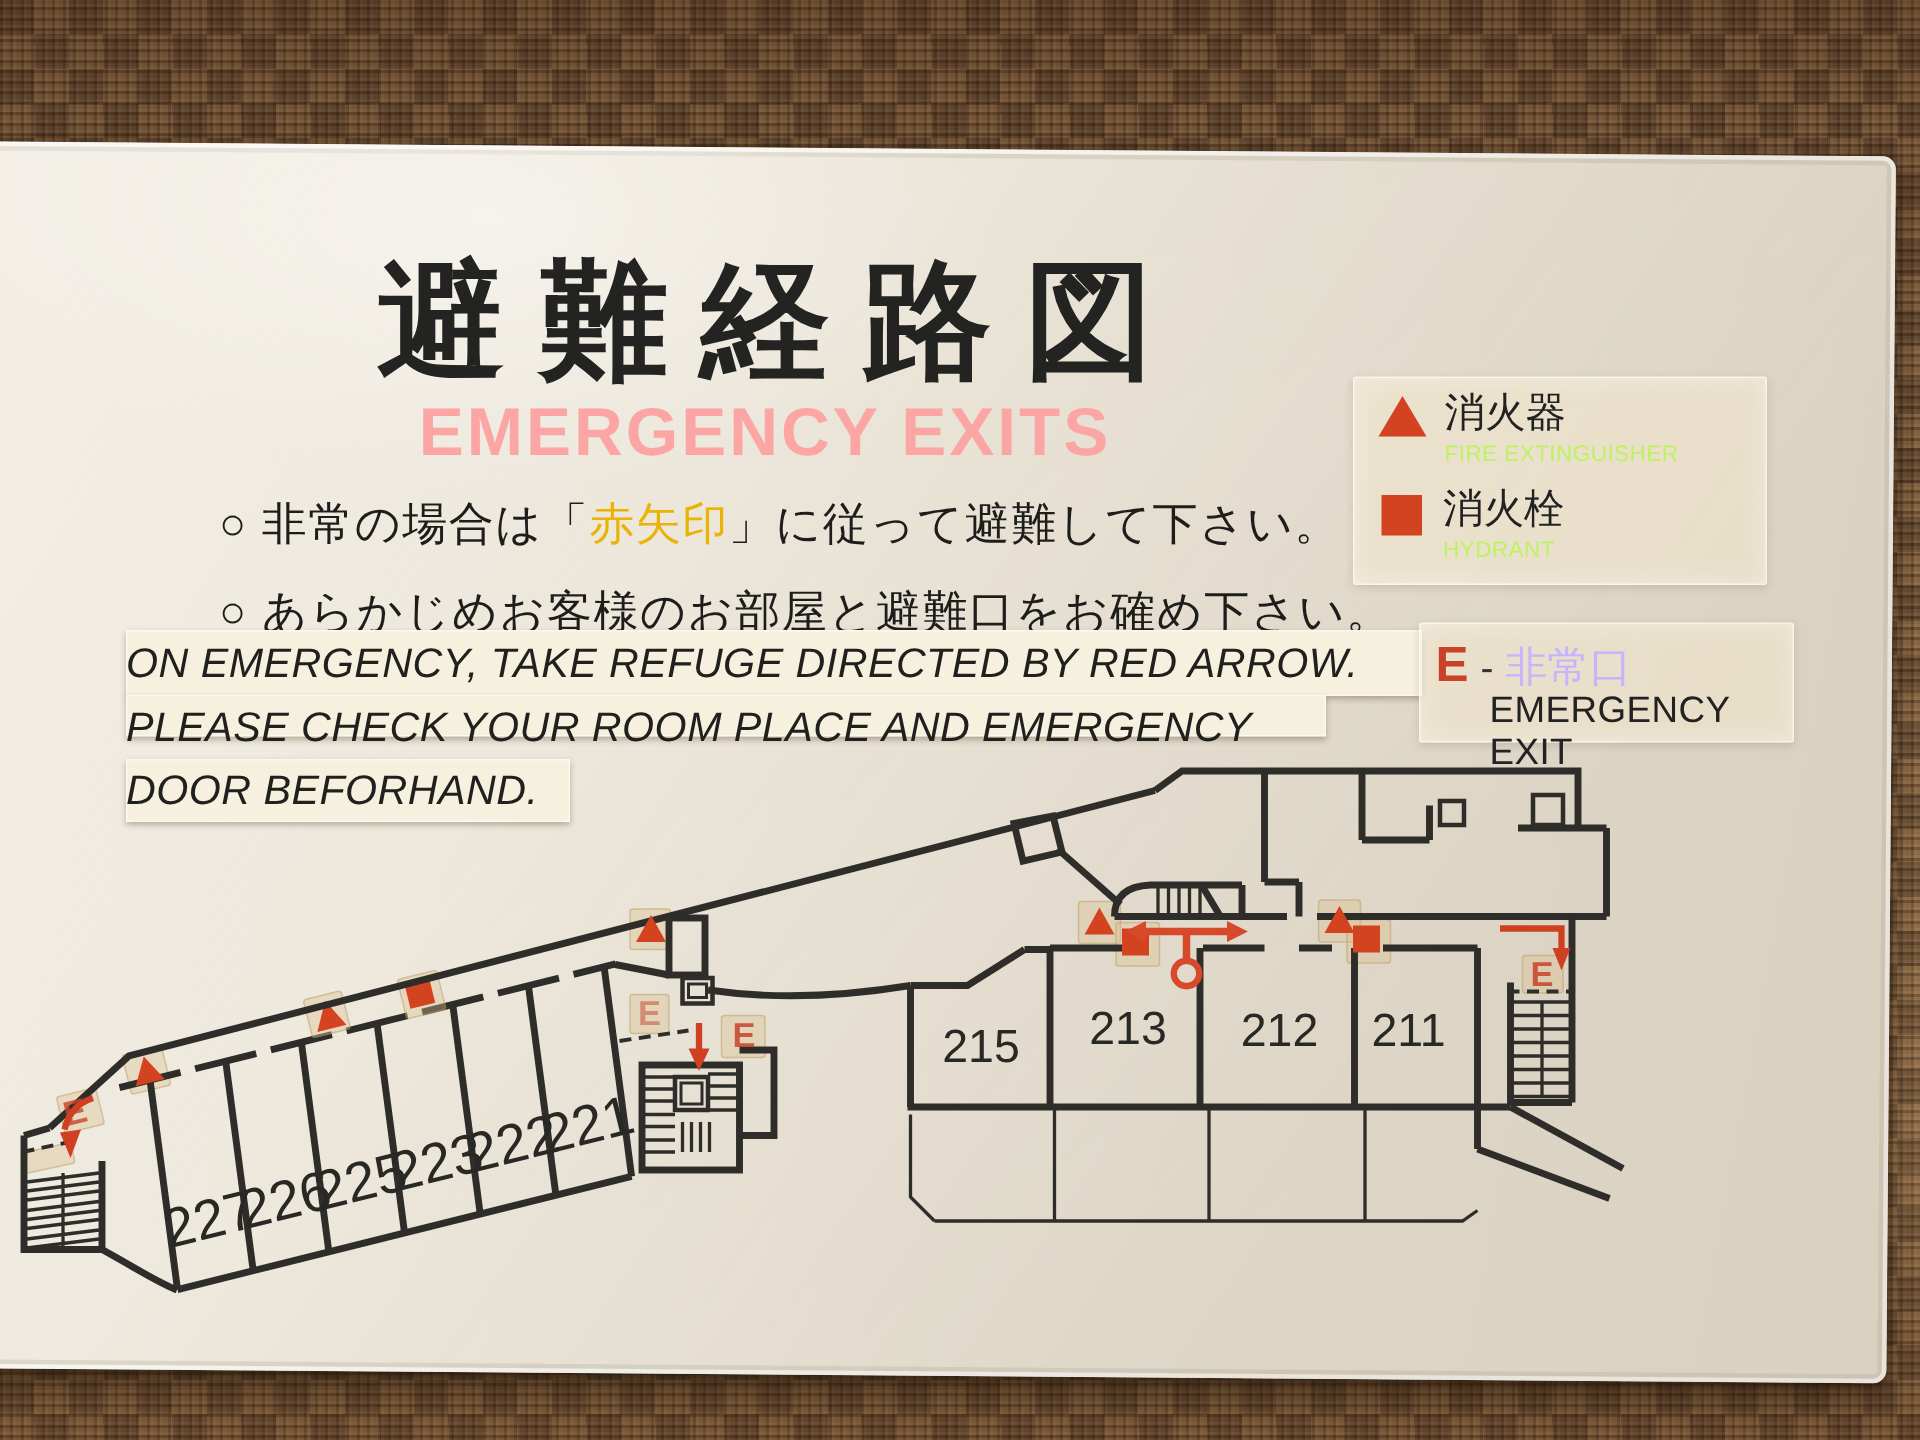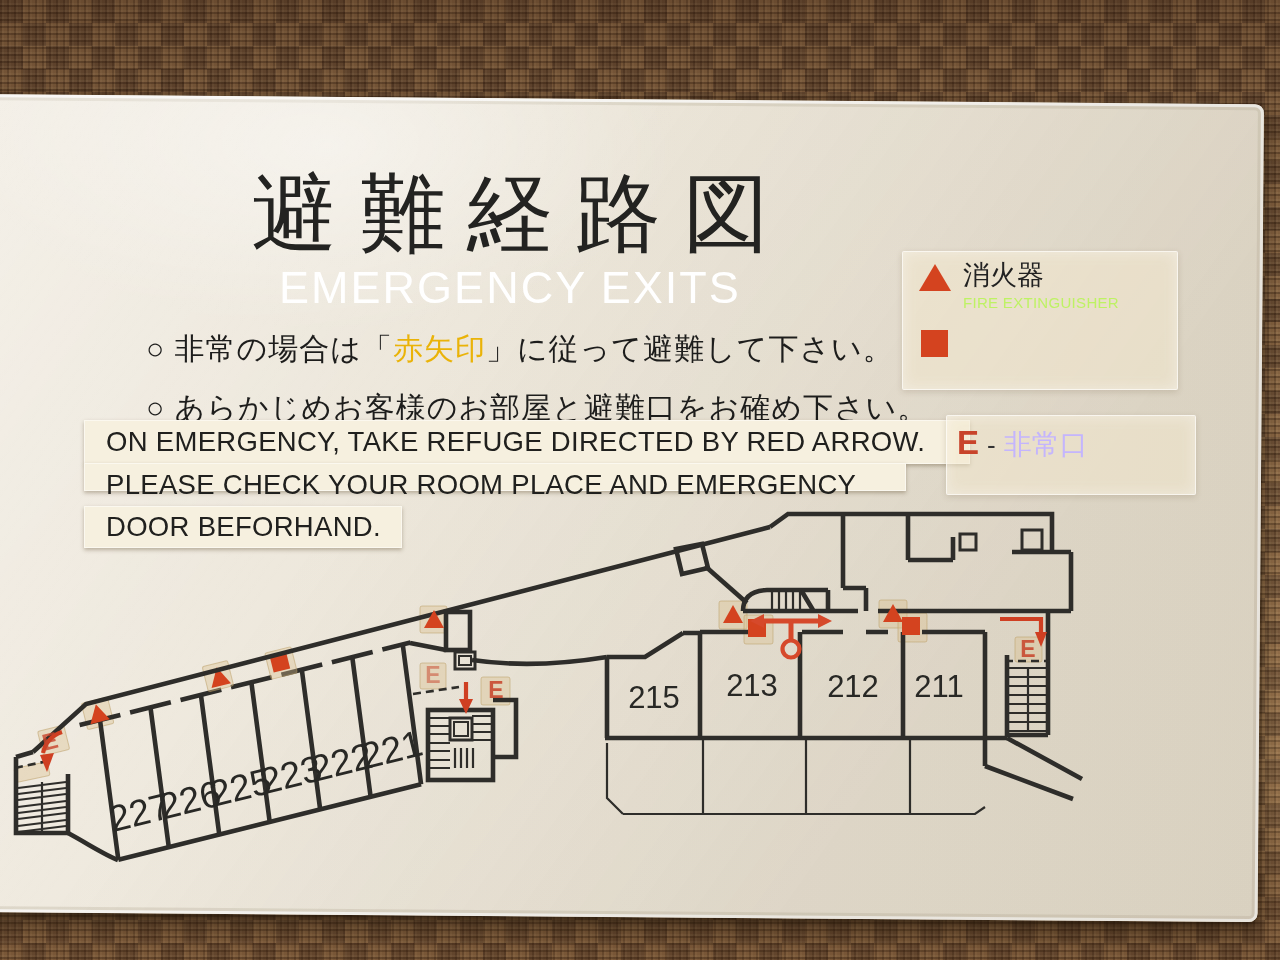--- a/index.html
+++ b/index.html
@@ -21,30 +21,30 @@
     background:linear-gradient(100deg,#f1ece2 0%,#ebe5d8 55%,#e5decf 100%);
     box-shadow:0 10px 26px rgba(30,18,6,.6), 0 2px 6px rgba(30,18,6,.5),
       inset 0 0 0 3px rgba(255,255,255,.75), inset 0 0 0 6px rgba(190,180,160,.35);
   }
   .board .glare{position:absolute;inset:0;border-radius:9px;
     background:
       radial-gradient(ellipse 500px 260px at 28% 6%, rgba(255,255,255,.40), rgba(255,255,255,0) 70%),
       linear-gradient(125deg, rgba(255,255,255,.22) 0%, rgba(255,255,255,0) 35%, rgba(120,100,70,.10) 75%);}
   .abs{position:absolute;z-index:2;}
   .title-jp{left:170px;top:156px;width:680px;text-align:center;
-    font-size:86px;font-weight:400;letter-spacing:22px;margin-left:11px;color:#232321;}
+    font-size:86px;font-weight:700;letter-spacing:22px;margin-left:11px;color:#232321;}
   .title-en{left:170px;top:262px;width:680px;text-align:center;
-    font-size:45px;font-weight:400;letter-spacing:2px;color:#ffffff;}
+    font-size:45px;font-weight:700;letter-spacing:2px;color:#fca5a5;}
   .jp-note{font-size:30px;color:#1d1d1c;letter-spacing:1px;white-space:nowrap;}
   .jp-note .red{color:#eab308;}
   .note1{left:146px;top:329px;}
   .note2{left:146px;top:388px;}
   .strip{background:#f6f0df;color:#20201e;font-size:27.5px;letter-spacing:.3px;
-    white-space:nowrap;padding-left:22px;
-    box-shadow:0 2px 4px rgba(80,60,30,.35), inset 0 0 0 1px rgba(255,255,255,.5);}
+    white-space:nowrap;padding-left:0;
+    box-shadow:0 2px 4px rgba(80,60,30,.35), inset 0 0 0 1px rgba(255,255,255,.5);font-style:italic;}
   .strip1{left:84px;top:420px;width:864px;height:44px;line-height:44px;}
   .strip2{left:84px;top:463px;width:800px;height:28px;line-height:44px;}
   .strip3{left:84px;top:506px;width:296px;height:42px;line-height:42px;}
   .legend-panel{background:rgba(242,232,206,.55);border:1px solid rgba(255,255,255,.7);
     border-radius:2px;box-shadow:0 2px 6px rgba(100,80,50,.18), inset 0 0 14px rgba(255,255,255,.4);}
   .legend1{left:902px;top:251px;width:274px;height:137px;}
   .legend2{left:946px;top:415px;width:248px;height:78px;}
   .lg-row{position:absolute;left:0;display:flex;align-items:flex-start;justify-content:center;}
   .tri{width:0;height:0;border-left:16px solid transparent;border-right:16px solid transparent;
     border-bottom:27px solid #d4431f;margin:4px 12px 0 16px;}
@@ -89,29 +89,34 @@
 <div class="abs legend-panel legend1">
   <div class="lg-row" style="top:8px;">
     <div class="tri"></div>
     <div>
       <div class="lg-jp">消火器</div>
       <div class="lg-en">FIRE EXTINGUISHER</div>
     </div>
   </div>
   <div class="lg-row" style="top:72px;">
     <div class="sq"></div>
+    <div>
+      <div class="lg-jp">消火栓</div>
+      <div class="lg-en">HYDRANT</div>
+    </div>
   </div>
 </div>
 
 <div class="abs legend-panel legend2">
   <div class="ex-line1">
     <span class="ex-E">E</span>
     <span class="ex-dash">-</span>
     <span class="ex-jp">非常口</span>
   </div>
+  <div class="ex-en">EMERGENCY EXIT</div>
 </div>
 
 <svg class="plan" width="1280" height="960" viewBox="0 0 1280 960">
 
   <g fill="#d9bf8d" fill-opacity="0.38" stroke="#b99c62" stroke-opacity="0.5" stroke-width="1">
     <rect x="84" y="700" width="27" height="27" rx="2" transform="rotate(-14 97 713)"></rect>
     <rect x="40" y="728" width="27" height="25" rx="2" transform="rotate(-14 53 740)"></rect>
     <rect x="15" y="765" width="34" height="14" rx="2" transform="rotate(-12 32 772)"></rect>
     <rect x="420" y="606" width="27" height="27" rx="2"></rect>
     <rect x="420" y="663" width="26" height="26" rx="2"></rect>

